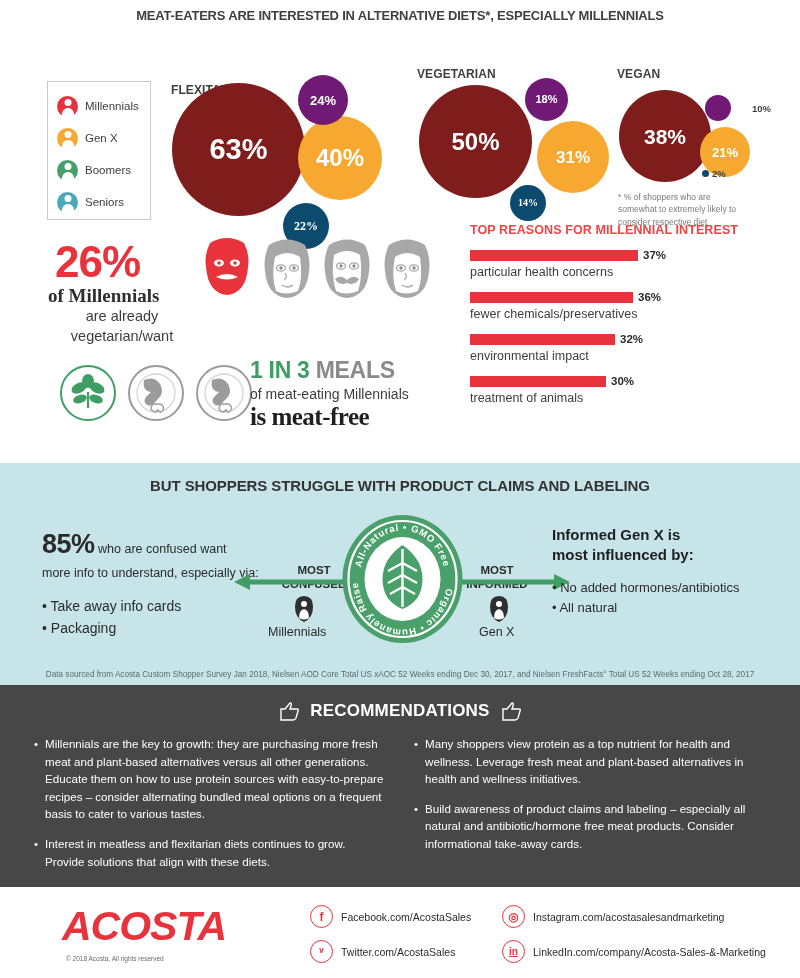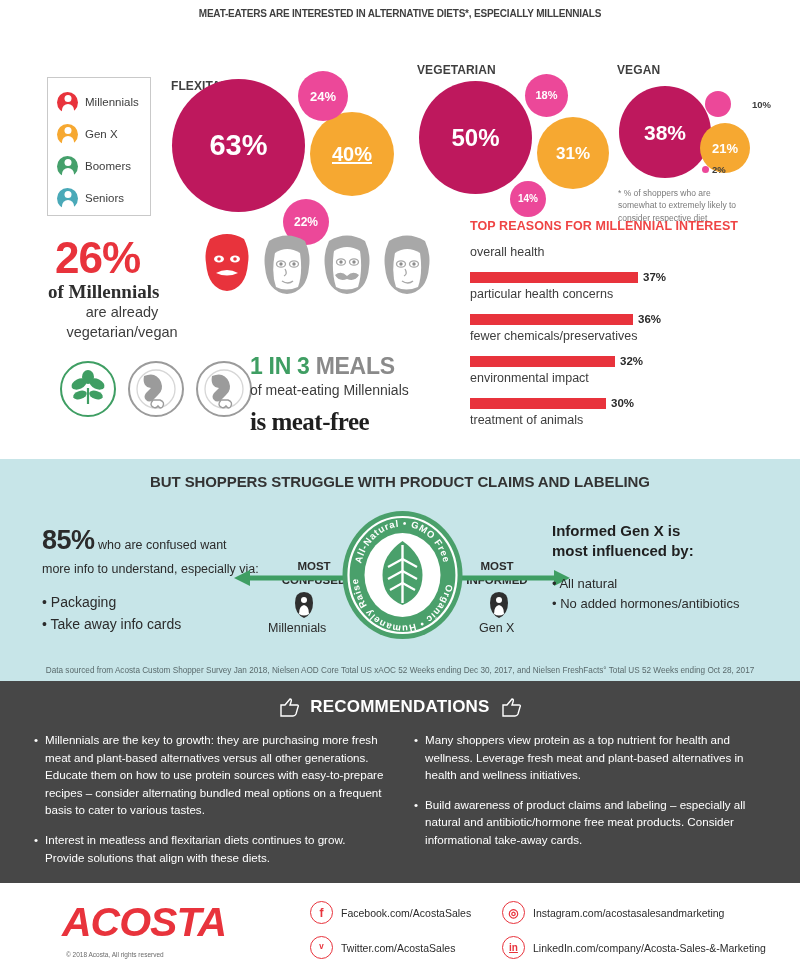--- a/index.html
+++ b/index.html
@@ -9,21 +9,21 @@
     background: #ffffff;
     color: #3d3d3d;
     overflow: hidden;
     position: relative;
   }
   .page { width: 800px; height: 978px; position: relative; }
 
   
   .main-title {
     text-align: center;
-    font-size: 10px;
+    font-size: 13px;
     font-weight: bold;
     letter-spacing: -0.2px;
     color: #3f3f3f;
     padding-top: 8px;
   }
 
   
   .bubble-section { position: relative; height: 200px; }
 
   .legend-box {
@@ -51,24 +51,24 @@
   .group-title {
     position: absolute; font-size: 12px; font-weight: bold;
     color: #3f3f3f; letter-spacing: 0.1px;
   }
 
   .bub {
     position: absolute; border-radius: 50%;
     display: flex; align-items: center; justify-content: center;
     color: #fff; font-weight: bold; line-height: 1;
   }
-  .bub.red { background: #be185d; }
+  .bub.red { background: #7f1d1d; }
   .bub.orange { background: #f6a831; }
-  .bub.green { background: #ec4899; }
-  .bub.teal { background: #ec4899; }
+  .bub.green { background: #701a75; }
+  .bub.teal { background: #0c4a6e; font-family: Liberation Serif, serif; }
 
   .side-pct {
     position: absolute; font-size: 9.5px; font-weight: bold; color: #3d3d3d;
   }
   .footnote-star {
     position: absolute; font-size: 8.5px; line-height: 1.45; color: #7a7a7a;
     width: 130px;
   }
 
   
@@ -97,21 +97,21 @@
     border: 2.5px solid #9b9b9b; position: relative;
   }
   .plate.veg { border-color: #3f9e63; }
 
   .meals-block { position: absolute; left: 250px; top: 134px; }
   .meals-head { font-size: 23px; font-weight: bold; color: #8a8a8a; letter-spacing: -0.3px; }
   .meals-head .hl { color: #3f9e63; }
   .meals-sub { font-size: 14px; color: #3d3d3d; margin-top: 2px; }
   .meals-big {
     font-family: "Liberation Serif", serif;
-    font-size: 25px; font-weight: bold; color: #1f1f1f; margin-top: 10px;
+    font-size: 25px; font-weight: bold; color: #1f1f1f; margin-top: 1px;
     letter-spacing: -0.5px;
   }
 
   
   .reasons { position: absolute; left: 470px; top: 0; width: 300px; }
   .reasons-title { font-size: 12.5px; font-weight: bold; color: #ef4444; letter-spacing: 0.1px; }
   .reason-item { margin-top: 12px; }
   .reason-barrow { display: flex; align-items: center; }
   .reason-bar { height: 11px; background: #e8333c; }
   .reason-val { font-size: 11.5px; font-weight: bold; color: #2b2b2b; margin-left: 5px; }
@@ -214,21 +214,21 @@
         <span class="legend-dot" style="background:#4aa9b8">
             <span class="person"></span>
             <span class="body"></span>
           </span>
         <span class="legend-label">Seniors</span>
       </div>
     </div>
 
     <div class="group-title" style="left:171px; top:44px;margin-top:16px;">FLEXITARIAN</div>
     <div class="bub red" style="left:172px; top:60px;  width:133px; height:133px; font-size:29px;">63%</div>
-    <div class="bub orange" style="left:310px; top:93px;  width:84px;  height:84px;  font-size:20px;text-decoration:underline;">40%</div>
+    <div class="bub orange" style="left:298px; top:93px;  width:84px;  height:84px;  font-size:24px;">40%</div>
     <div class="bub green" style="left:298px; top:52px;  width:50px;  height:50px;  font-size:13px;">24%</div>
     <div class="bub teal" style="left:283px; top:180px; width:46px;  height:46px;  font-size:12px;">22%</div>
 
     <div class="group-title" style="left:417px; top:44px;">VEGETARIAN</div>
     <div class="bub red" style="left:419px; top:62px;  width:113px; height:113px; font-size:24px;">50%</div>
     <div class="bub orange" style="left:537px; top:98px;  width:72px;  height:72px;  font-size:17px;">31%</div>
     <div class="bub green" style="left:525px; top:55px;  width:43px;  height:43px;  font-size:11px;">18%</div>
     <div class="bub teal" style="left:510px; top:162px; width:36px;  height:36px;  font-size:10px;">14%</div>
 
     <div class="group-title" style="left:617px; top:44px;">VEGAN</div>
@@ -241,21 +241,21 @@
 
     <div class="footnote-star" style="left:618px; top:168px;">* % of shoppers who are somewhat to extremely likely to consider respective diet</div>
   </div>
 
   <div class="mid-section">
 
     <div class="pct26">26%</div>
     <div class="millennials-line">of Millennials</div>
     <div class="already-line">
       <span>are already</span><br>
-      <span>vegetarian/vegan</span>
+      <span>vegetarian/want</span>
     </div>
 
     <div class="faces">
       <svg width="58" height="72" viewBox="0 0 58 72">
         <path d="M12 10 q17-10 34 0 q6 12 4 24 q-2 26 -21 28 q-19-2 -21-28 q-2-12 4-24z" fill="#e8333c"></path>
         <ellipse cx="21" cy="30" rx="5" ry="3.5" fill="#fff"></ellipse>
           <ellipse cx="37" cy="30" rx="5" ry="3.5" fill="#fff"></ellipse>
         <circle cx="21" cy="30" r="1.8" fill="#e8333c"></circle>
           <circle cx="37" cy="30" r="1.8" fill="#e8333c"></circle>
         <path d="M18 44 q11-6 22 0 q-11 5 -22 0z" fill="#fff"></path>
@@ -324,21 +324,20 @@
         <span>MEALS</span>
       </div>
       <div class="meals-sub">of meat-eating Millennials</div>
       <div class="meals-big">is meat-free</div>
     </div>
 
     <div class="reasons">
       <div class="reasons-title">TOP REASONS FOR MILLENNIAL INTEREST</div>
 
       <div class="reason-item">
-        <div class="reason-label">overall health</div>
       </div>
 
       <div class="reason-item">
         <div class="reason-barrow">
           <div class="reason-bar" style="width:168px;"></div>
           <span class="reason-val">37%</span>
         </div>
         <div class="reason-label">particular health concerns</div>
       </div>
 
@@ -371,22 +370,22 @@
   <div class="teal-section">
     <div class="teal-title">BUT SHOPPERS STRUGGLE WITH PRODUCT CLAIMS AND LABELING</div>
 
     <div class="left-claim">
       <div class="claim-line">
         <span class="pct85">85%</span>
         <span>who are confused want</span>
       </div>
       <div class="claim-line">more info to understand, especially via:</div>
       <div class="claim-bullets">
+        <div>• <span>Take away info cards</span></div>
         <div>• <span>Packaging</span></div>
-        <div>• <span>Take away info cards</span></div>
       </div>
     </div>
 
     <div class="arrow-label" style="left:278px; top:100px; width:72px;">
       <span>MOST</span><br>
       <span>CONFUSED</span>
     </div>
     <div class="arrow-label" style="left:459px; top:100px; width:76px;">
       <span>MOST</span><br>
       <span>INFORMED</span>
@@ -435,22 +434,22 @@
       <path d="M10 13 q5 1 5 9 q-5 3 -10 0 q0-8 5-9z" fill="#fff"></path>
     </svg>
     <div class="gen-label" style="left:479px; top:162px;">Gen X</div>
 
     <div class="right-claim">
       <div class="right-head">
         <span>Informed Gen X is</span><br>
         <span>most influenced by:</span>
       </div>
       <div class="right-bullets">
+        <div>• <span>No added hormones/antibiotics</span></div>
         <div>• <span>All natural</span></div>
-        <div>• <span>No added hormones/antibiotics</span></div>
       </div>
     </div>
 
     <div class="data-source">Data sourced from Acosta Custom Shopper Survey Jan 2018, Nielsen AOD Core Total US xAOC 52 Weeks ending Dec 30, 2017, and Nielsen FreshFacts° Total US 52 Weeks ending Oct 28, 2017</div>
   </div>
 
   <div class="rec-section">
     <div class="rec-title">
       <svg width="22" height="20" viewBox="0 0 22 20">
         <path d="M3 8 h4 l5-6 q2 0 1 3 l-1 3 h7 q2 0 1 2 l-2 7 q-1 2 -3 2 h-12z" fill="none" stroke="#fff" stroke-width="1.4"></path>

